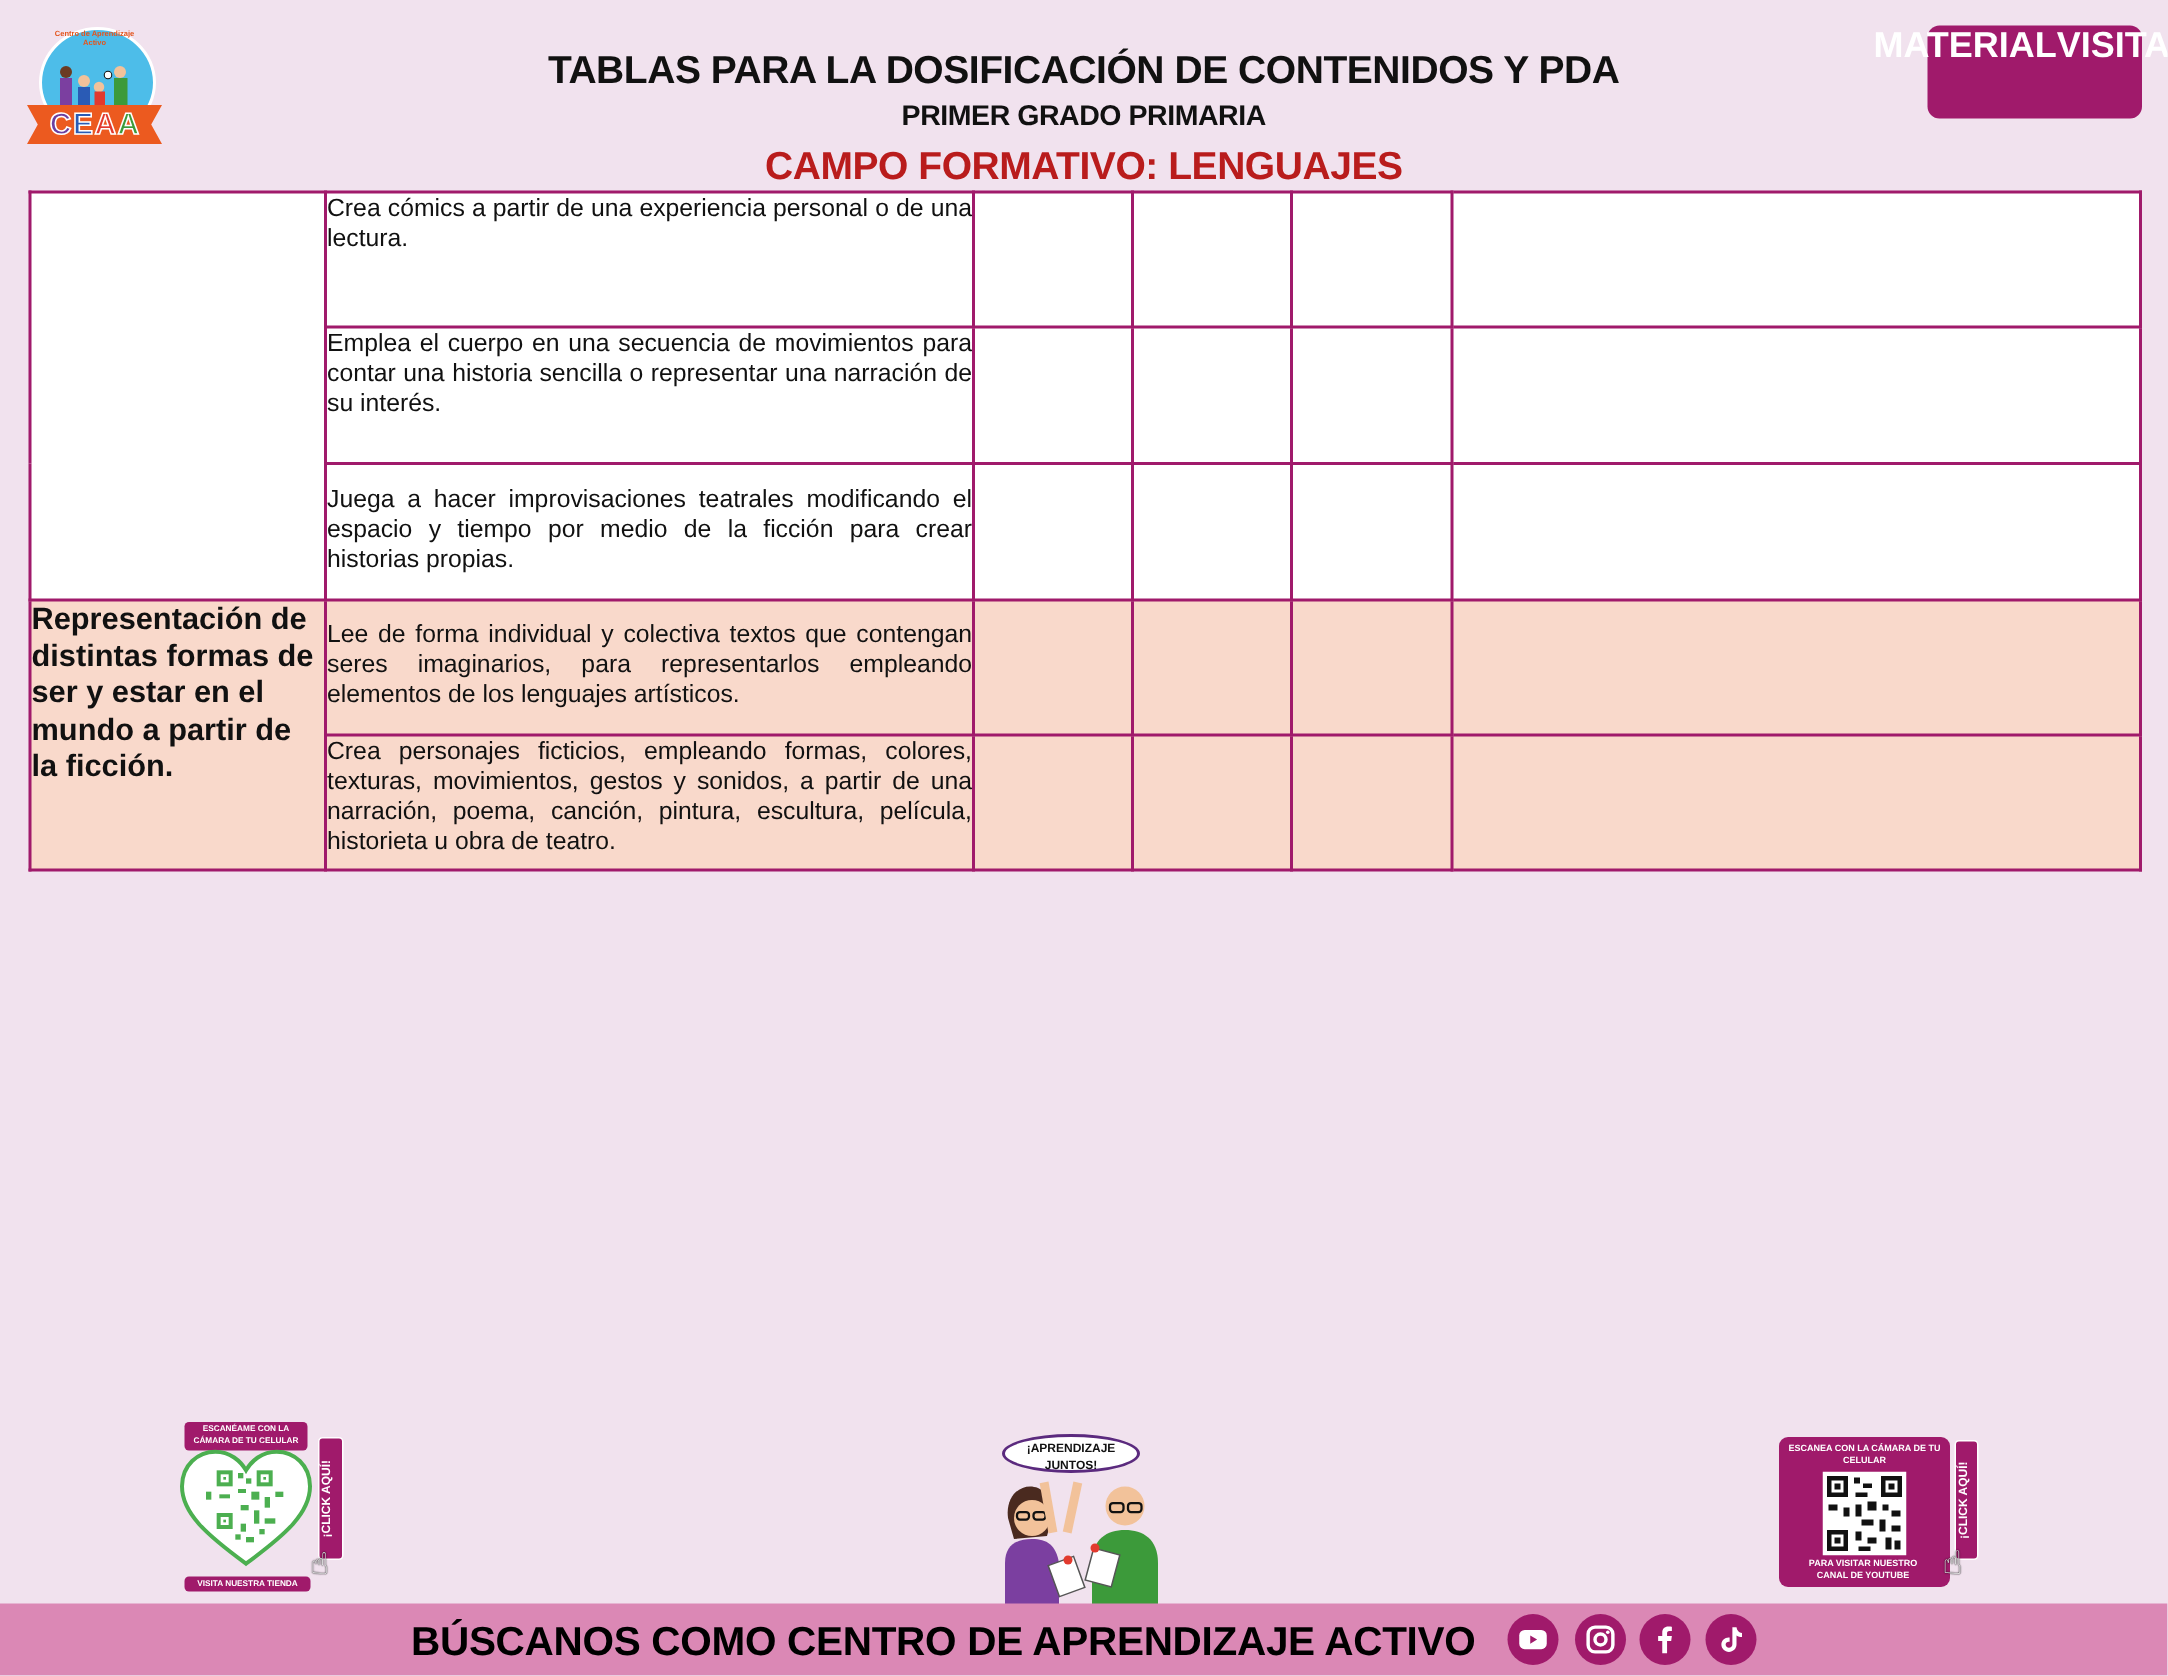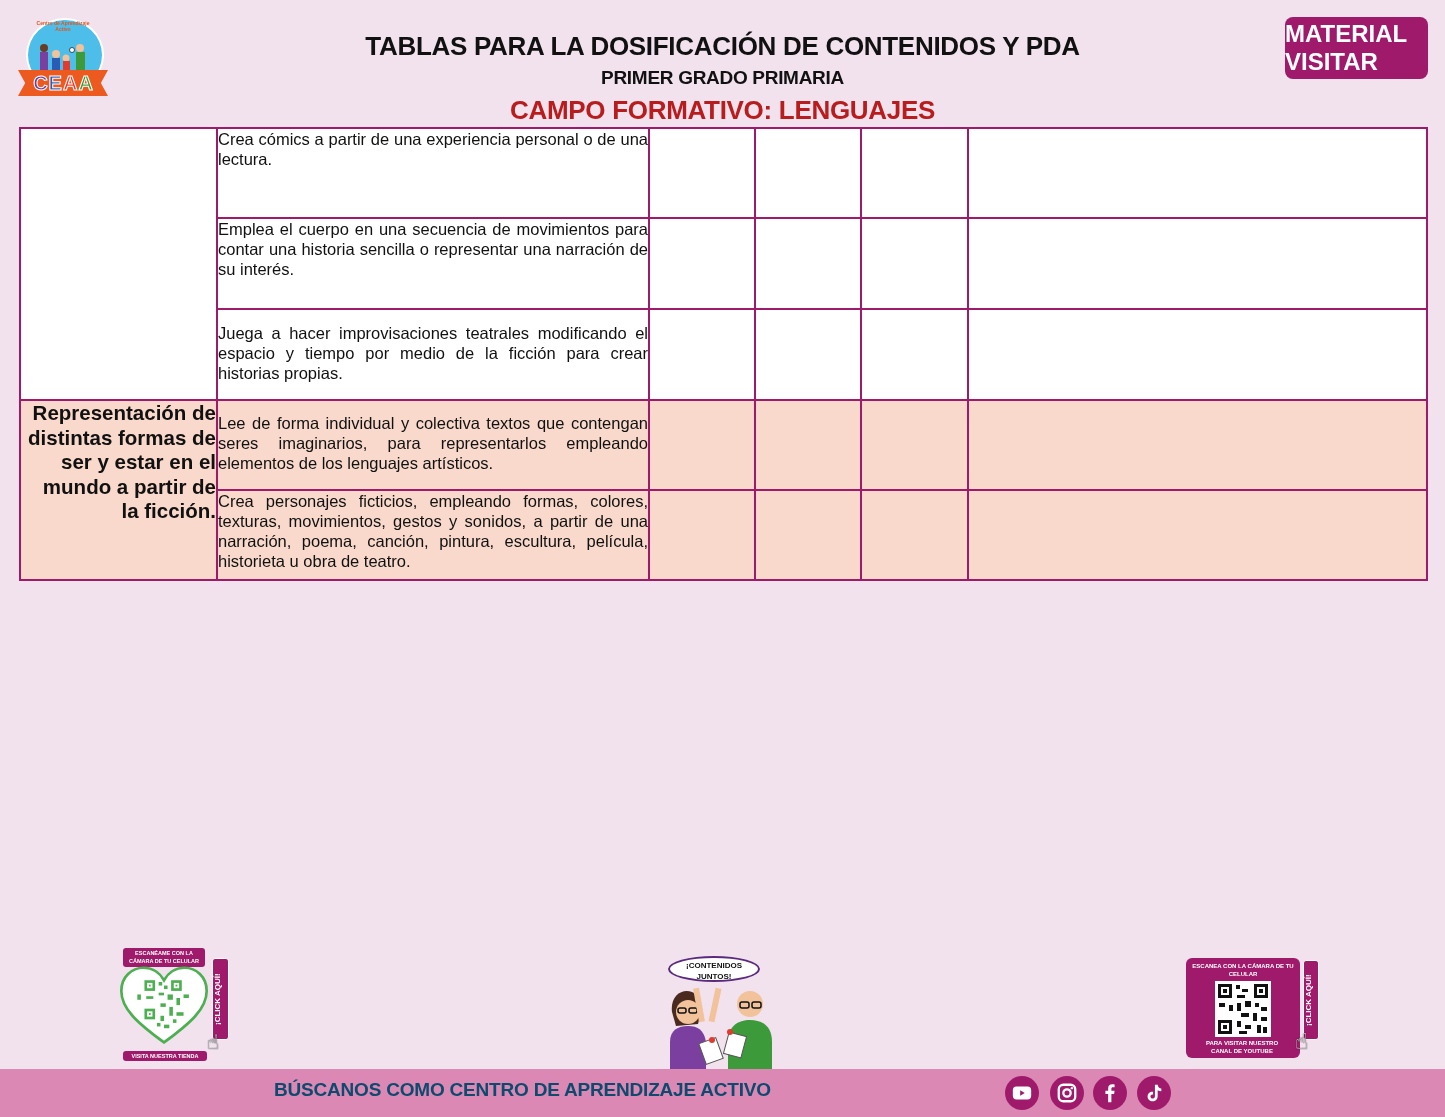--- a/index.html
+++ b/index.html
@@ -9,36 +9,36 @@
     font-family:"Liberation Sans", "DejaVu Sans", sans-serif;
     color:#111;
   }
   .logo { position:absolute; left:18px; top:16px; width:90px; height:82px; }
   .logo-circle { position:absolute; left:8px; top:2px; width:74px; height:70px; border-radius:50%; background:#4dbde9; border:2px solid #fff; }
   .logo-ring-text { position:absolute; left:14px; top:4px; width:62px; text-align:center; font-size:7px; font-weight:bold; color:#e3551d; }
   .logo-people { position:absolute; left:18px; top:26px; width:54px; height:30px; }
   .logo-banner { position:absolute; left:0; top:54px; width:90px; height:26px; background:#ec5a1f; clip-path:polygon(0 0,100% 0,92% 50%,100% 100%,0 100%,8% 50%); display:flex; align-items:center; justify-content:center; gap:1px; }
   .logo-banner span { font-size:20px; font-weight:900; line-height:1; -webkit-text-stroke:1px #fff; }
 
-  .badge { position:absolute; left:1285px; top:17px; width:143px; height:62px; background:#a01a6b; border-radius:8px; color:#fff; font-weight:bold; font-size:24px; line-height:28px; display:flex; flex-direction:column; justify-content:center; }
+  .badge { position:absolute; left:1285px; top:17px; width:143px; height:62px; background:#a01a6b; border-radius:8px; color:#fff; font-weight:bold; font-size:24px; line-height:28px; text-align:center; display:flex; flex-direction:row; justify-content:center; }
 
   .titles { position:absolute; left:300px; top:30px; width:845px; text-align:center; }
   .t1 { font-size:26px; font-weight:bold; line-height:32px; letter-spacing:-0.3px; }
   .t2 { font-size:19px; font-weight:bold; line-height:32px; letter-spacing:-0.3px; }
   .t3 { font-size:26px; font-weight:bold; line-height:32px; color:#b91c1c; letter-spacing:-0.3px; }
 
   table.dos { position:absolute; left:19px; top:127px; border-collapse:collapse; table-layout:fixed; width:1407px; }
   table.dos td { border:2.5px solid #a01a6b; vertical-align:top; padding:0; }
   tr.white td { background:#ffffff; }
   tr.peach td { background:#f9d9cb; }
   td.pda { font-size:16.5px; line-height:20px; text-align:justify; padding:3px 7px 0 5px; color:#111;margin-top:20px; }
-  td.content { vertical-align:middle; text-align:right; font-weight:bold; font-size:20.5px; line-height:24.5px; padding:0 10px; }
+  td.content { vertical-align:middle; text-align:left; font-weight:bold; font-size:20.5px; line-height:24.5px; padding:0 10px; }
 
   .footer { position:absolute; left:0; top:1069px; width:1445px; height:48px; background:#db88b5; }
-  .footer-text { position:absolute; left:274px; top:10px; font-size:19px; font-weight:bold; color:#0c4a6e; letter-spacing:-0.2px; white-space:nowrap; }
+  .footer-text { position:absolute; left:274px; top:10px; font-size:27px; font-weight:bold; color:#000000; letter-spacing:-0.2px; white-space:nowrap; }
   .social { position:absolute; top:7px; width:34px; height:34px; border-radius:50%; background:#a01a6b; display:flex; align-items:center; justify-content:center; }
 
   .qr-store { position:absolute; left:115px; top:948px; width:120px; height:115px; }
   .qr-yt { position:absolute; left:1183px; top:955px; width:140px; height:105px; }
   .mascots { position:absolute; left:662px; top:952px; width:122px; height:118px; }
 </style>
 </head>
 <body>
 
 <div class="logo">
@@ -154,21 +154,21 @@
         <rect x="42" y="64" width="4" height="4"></rect>
         <rect x="60" y="60" width="4" height="4"></rect>
     </g>
   </svg>
   <div style="position:absolute;left:97px;top:10px;width:15px;height:80px;background:#a01a6b;color:#fff;font-size:8px;font-weight:bold;writing-mode:vertical-rl;transform:rotate(180deg);text-align:center;border-radius:3px;border:1.5px solid #fff;">¡CLICK AQUÍ!</div>
   <div style="position:absolute;left:92px;top:82px;font-size:20px;color:#fff;text-shadow:0 0 1px #000,0 0 1px #000;">☝</div>
   <div style="position:absolute;left:8px;top:103px;width:84px;height:10px;background:#a01a6b;color:#fff;font-size:5.5px;font-weight:bold;text-align:center;line-height:10px;border-radius:3px;">VISITA NUESTRA TIENDA</div>
 </div>
 
 <div class="mascots">
-  <div style="position:absolute;left:6px;top:4px;width:92px;height:26px;border:2.5px solid #5b2a7e;border-radius:50%;background:#fff;font-size:8px;font-weight:bold;text-align:center;line-height:11px;padding-top:2px;box-sizing:border-box;padding-left:14px;padding-right:14px;">¡CONTENIDOS JUNTOS!</div>
+  <div style="position:absolute;left:6px;top:4px;width:92px;height:26px;border:2.5px solid #5b2a7e;border-radius:50%;background:#fff;font-size:8px;font-weight:bold;text-align:center;line-height:11px;padding-top:2px;box-sizing:border-box;padding-left:14px;padding-right:14px;">¡APRENDIZAJE JUNTOS!</div>
   <svg viewBox="0 0 122 88" style="position:absolute;left:0;top:30px;width:122px;height:88px;">
     <path d="M10 30 C8 14 20 6 30 10 C40 14 40 30 36 42 L14 44 Z" fill="#4a2a1f"></path>
     <circle cx="26" cy="30" r="12" fill="#f2c29a"></circle>
     <rect x="16" y="26" width="8" height="5" rx="2" fill="none" stroke="#111" stroke-width="1.5"></rect>
       <rect x="27" y="26" width="8" height="5" rx="2" fill="none" stroke="#111" stroke-width="1.5"></rect>
     <path d="M8 60 C8 48 16 44 26 44 C36 44 42 48 44 60 L44 88 L8 88 Z" fill="#7b3fa0"></path>
     <rect x="34" y="6" width="6" height="34" fill="#f2c29a" transform="rotate(-10 37 23)"></rect>
     <rect x="50" y="6" width="6" height="34" fill="#f2c29a" transform="rotate(12 53 23)"></rect>
     <circle cx="88" cy="22" r="13" fill="#f2c29a"></circle>
     <rect x="78" y="20" width="9" height="6" rx="2" fill="none" stroke="#111" stroke-width="1.5"></rect>

